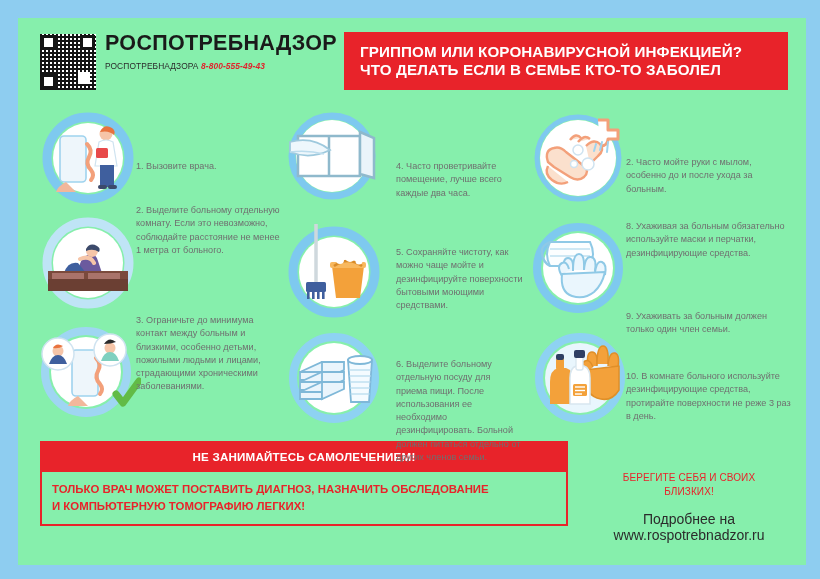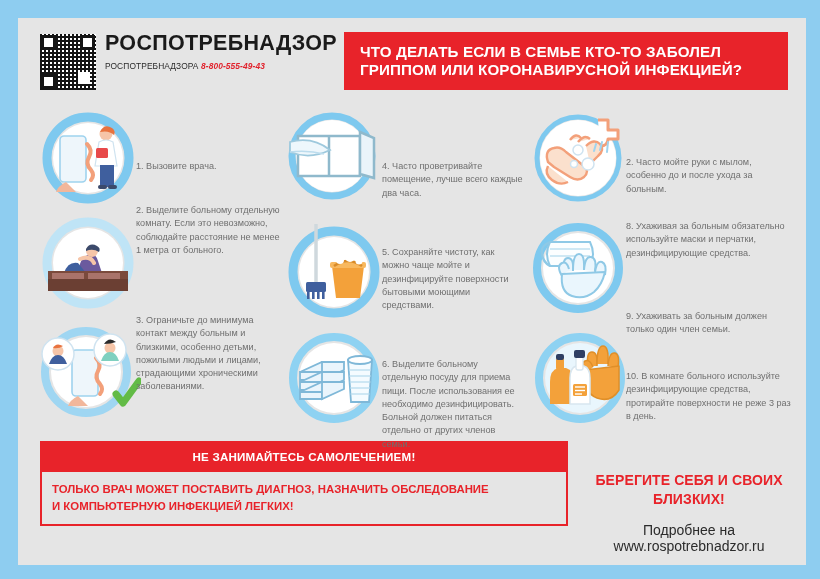--- a/index.html
+++ b/index.html
@@ -18,21 +18,21 @@
     width: 820px;
     height: 579px;
     background: #8ecdf0;
     box-sizing: border-box;
     padding: 18px 14px 14px 18px;
   }
   .sheet {
     position: relative;
     width: 100%;
     height: 100%;
-    background: #e5e5e5;
+    background: #86efac;
     box-sizing: border-box;
     padding: 14px 18px 10px 22px;
   }
 
   
   .header {
     display: flex;
     align-items: flex-start;
     height: 62px;
   }
@@ -119,21 +119,21 @@
   .columns {
     display: flex;
     margin-top: 14px;
     height: 318px;
   }
   .col {
     display: flex;
     flex: none;
   }
   .col-1 { width: 246px; }
-  .col-2 { width: 244px; }
+  .col-2 { width: 244px; gap: 14px; }
   .col-3 { width: 268px; }
 
   .icons-strip {
     width: 96px;
     flex: none;
     position: relative;
   }
   .texts-strip {
     flex: 1;
     position: relative;
@@ -179,22 +179,22 @@
     box-sizing: border-box;
   }
   .closing {
     flex: 1;
     margin-left: 22px;
     text-align: center;
     padding-top: 30px;
   }
   .closing-head {
     color: #e8232a;
-    font-size: 14px;
-    font-weight: bold;
+    font-size: 10px;
+    font-weight: normal;
     line-height: 1.35;
     letter-spacing: 0.1px;
   }
   .closing-sub {
     margin-top: 13px;
     font-size: 14px;
     color: #2b2b2b;
   }
 </style>
 </head>
@@ -213,22 +213,22 @@
           <div class="brand-name">РОСПОТРЕБНАДЗОР</div>
           <div class="brand-sub">
             <div>
               <span>РОСПОТРЕБНАДЗОРА</span>
               <span class="brand-phone">8-800-555-49-43</span>
             </div>
           </div>
         </div>
       </div>
       <div class="title-banner">
+        <div>ГРИППОМ ИЛИ КОРОНАВИРУСНОЙ ИНФЕКЦИЕЙ?</div>
         <div>ЧТО ДЕЛАТЬ ЕСЛИ В СЕМЬЕ КТО-ТО ЗАБОЛЕЛ</div>
-        <div>ГРИППОМ ИЛИ КОРОНАВИРУСНОЙ ИНФЕКЦИЕЙ?</div>
       </div>
     </div>
 
     <div class="columns">
 
       <div class="col col-1">
         <div class="icons-strip">
 
           <svg width="96" height="100" viewBox="0 0 96 100" style="position:absolute;top:0;left:0">
             <circle cx="48" cy="50" r="41" fill="none" stroke="#7ec9ef" stroke-width="9"></circle>
@@ -430,21 +430,21 @@
           <div class="note" style="top:218px">10. В комнате больного используйте дезинфицирующие средства, протирайте поверхности не реже 3 раз в день.</div>
         </div>
       </div>
     </div>
 
     <div class="bottom">
       <div class="warn-block">
         <div class="warn-top">НЕ ЗАНИМАЙТЕСЬ САМОЛЕЧЕНИЕМ!</div>
         <div class="warn-bottom">
           <div>ТОЛЬКО ВРАЧ МОЖЕТ ПОСТАВИТЬ ДИАГНОЗ, НАЗНАЧИТЬ ОБСЛЕДОВАНИЕ</div>
-          <div>И КОМПЬЮТЕРНУЮ ИНФЕКЦИЕЙ ЛЕГКИХ!</div>
+          <div>И КОМПЬЮТЕРНУЮ ТОМОГРАФИЮ ЛЕГКИХ!</div>
         </div>
       </div>
       <div class="closing">
         <div class="closing-head">
           <div>БЕРЕГИТЕ СЕБЯ И СВОИХ</div>
           <div>БЛИЗКИХ!</div>
         </div>
         <div class="closing-sub">Подробнее на www.rospotrebnadzor.ru</div>
       </div>
     </div>

